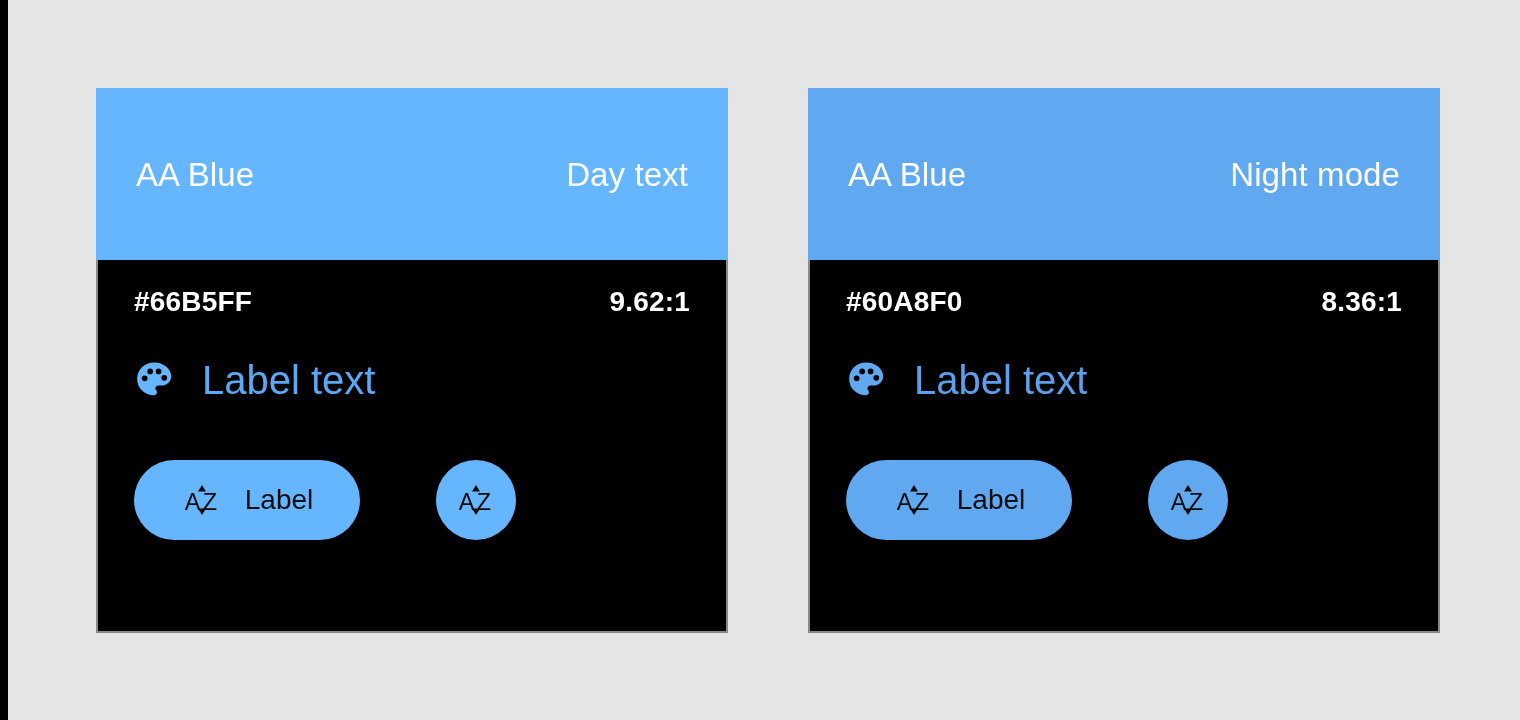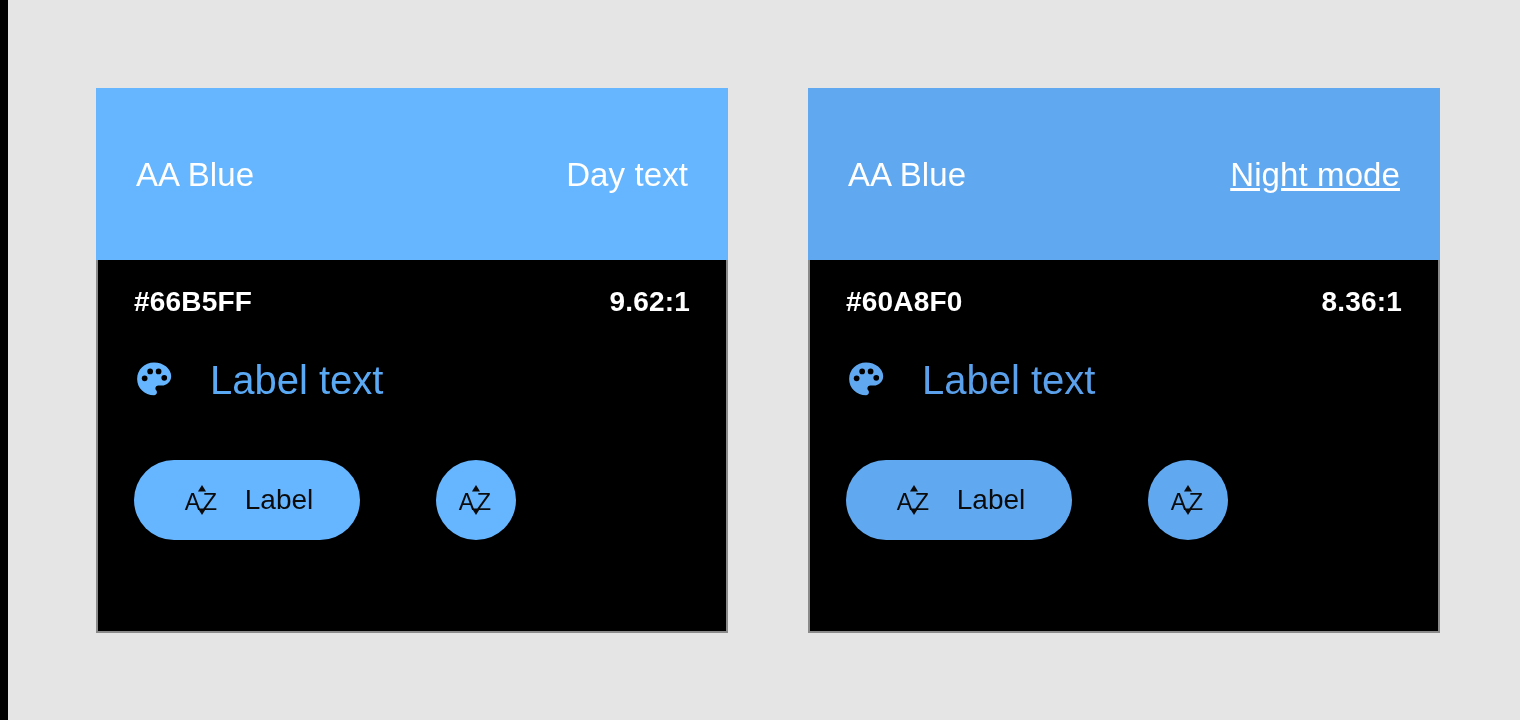--- a/index.html
+++ b/index.html
@@ -82,21 +82,20 @@
     letter-spacing: 0.2px;
     white-space: nowrap;
   }
 
   .label-row {
     position: absolute;
     left: 34px;
     top: 98px;
     display: flex;
     align-items: center;
-    gap: 8px;
   }
   .palette-icon {
     width: 44px;
     height: 44px;
     display: block;
     flex: none;
   }
   .label-text {
     font-size: 40px;
     line-height: 1;
@@ -213,21 +212,21 @@
         </button>
 
       </div>
     </div>
   </section>
 
   <section class="card card--night">
 
     <header class="card-header" style="background: rgb(96, 168, 240);">
       <span class="card-header-title" style="color: rgb(255, 255, 255);">AA Blue</span>
-      <span class="card-header-mode" style="color: rgb(255, 255, 255); text-decoration: underline;">Night mode</span>
+      <span class="card-header-mode" style="color: rgb(255, 255, 255);">Night mode</span>
     </header>
 
     <div class="card-body" style="background: rgb(0, 0, 0); border-color: rgb(138, 138, 138);">
 
       <div class="meta-row">
         <span class="meta-hex" style="color: rgb(255, 255, 255);">#60A8F0</span>
         <span class="meta-ratio" style="color: rgb(255, 255, 255);">8.36:1</span>
       </div>
 
       <div class="label-row">

